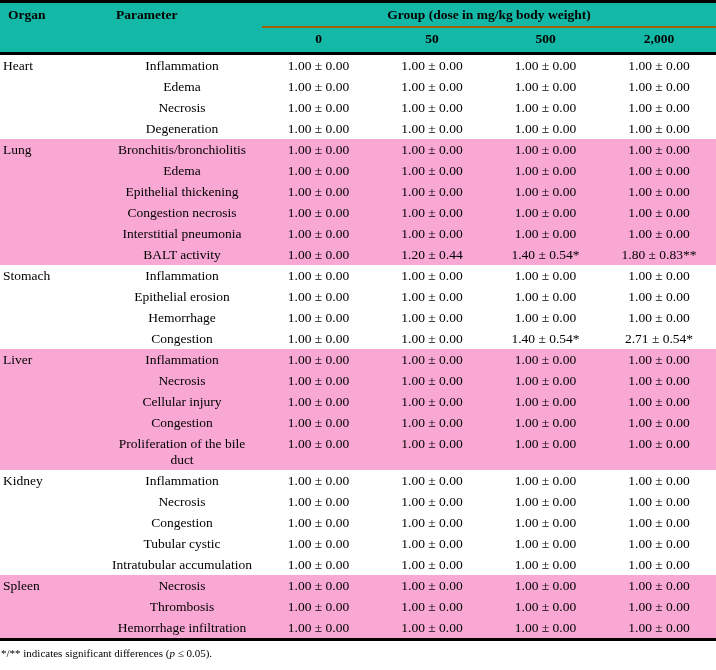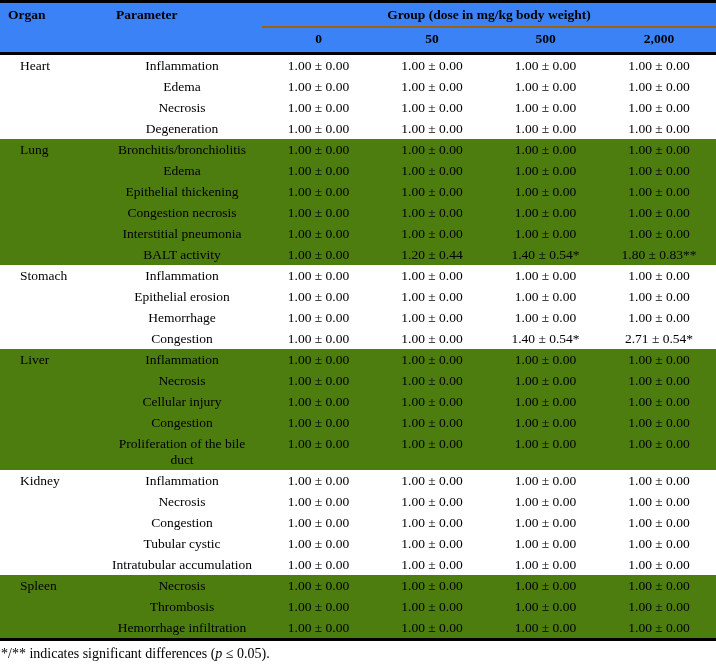--- a/index.html
+++ b/index.html
@@ -12,21 +12,21 @@
   }
   .table-wrap { width: 716px; }
   table {
     width: 716px;
     border-collapse: collapse;
     table-layout: fixed;
     border-top: 3px solid #000;
     border-bottom: 3px solid #000;
   }
   thead {
-    background: #3b82f6;
+    background: #14b8a6;
     border-bottom: 3px solid #000;
   }
   th {
     font-weight: bold;
     font-size: 13.5px;
     vertical-align: top;
     text-align: left;
     padding: 4px 2px 2px 8px;
     line-height: 16px;
   }
@@ -38,26 +38,26 @@
   th.dose-h {
     text-align: center;
     padding: 3px 4px 5px;
   }
   td {
     font-size: 13.5px;
     line-height: 16px;
     padding: 2.5px 4px;
     vertical-align: top;
   }
-  td.organ-cell { text-align: left; padding-left: 20px; }
+  td.organ-cell { text-align: left; padding-left: 3px; }
   td.param-cell { text-align: center; padding-left: 2px; padding-right: 8px; }
   td.value-cell { text-align: center; }
-  tr.shaded { background: #4d7c0f; font-family: Liberation Serif, serif; }
+  tr.shaded { background: #f9a8d4; font-family: Liberation Serif, serif; }
   .footnote {
-    font-size: 14px;
+    font-size: 11px;
     padding: 5px 2px 4px 1px;
     line-height: 15px;
     font-family: Liberation Serif, serif;
   }
   .footnote .pvar { font-style: italic; }
 </style>
 </head>
 <body>
 
 <div class="table-wrap">

